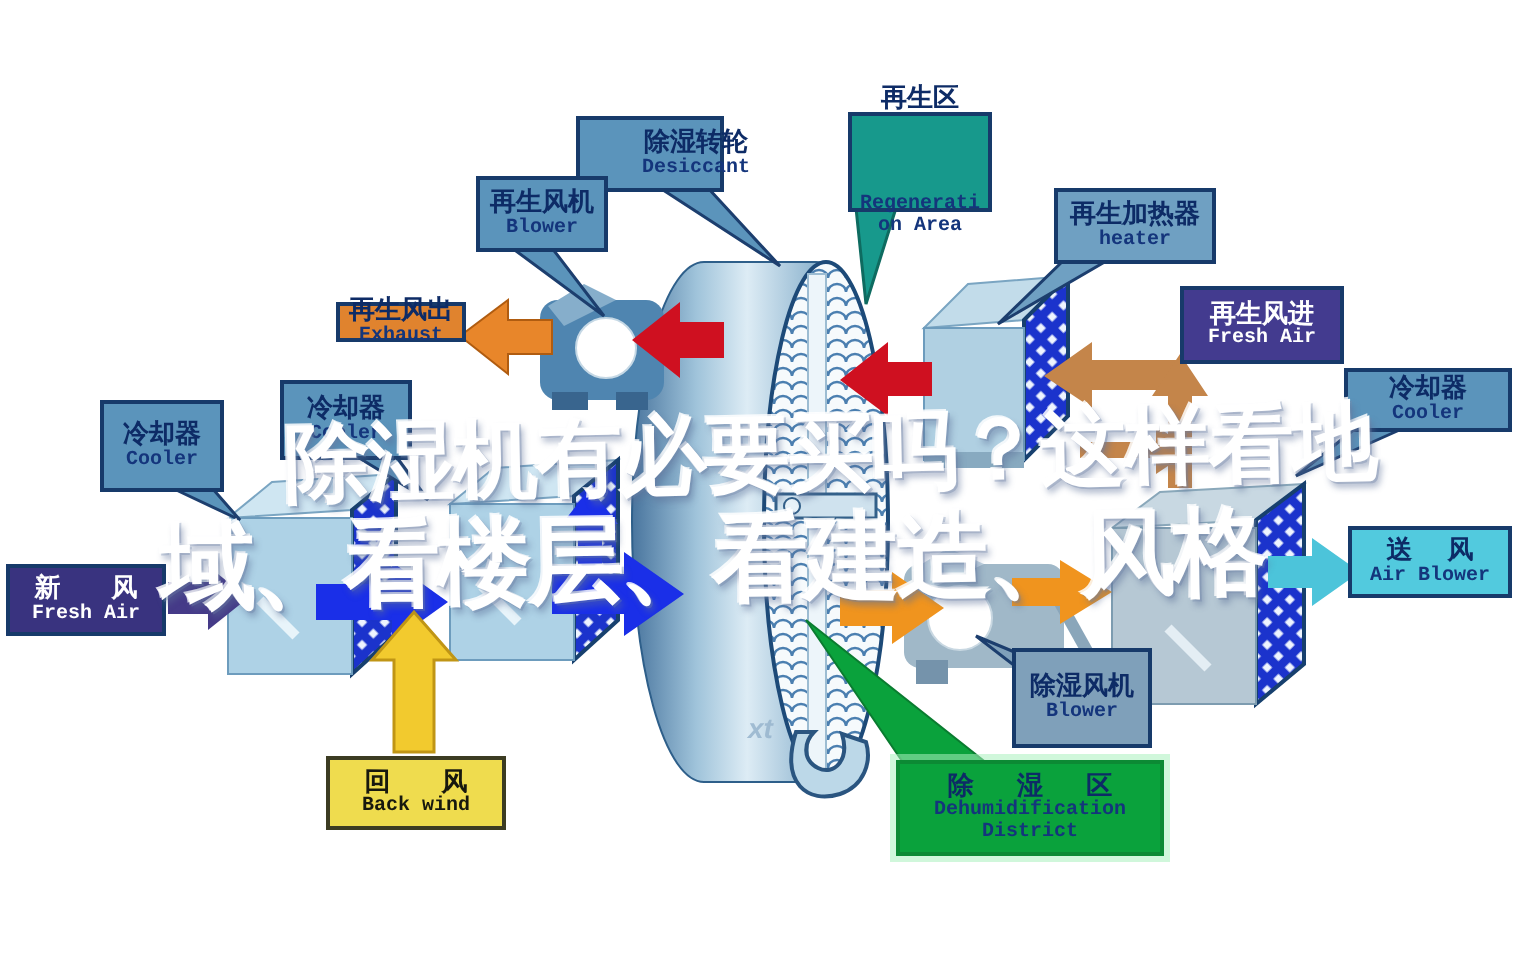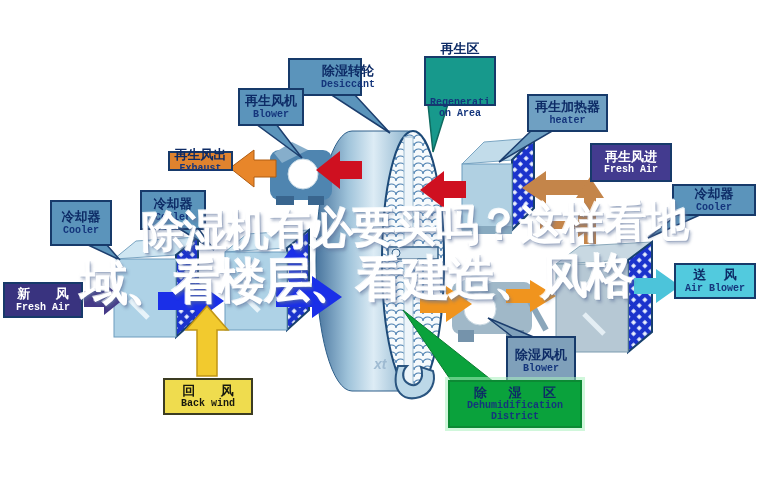--- a/index.html
+++ b/index.html
@@ -25,21 +25,21 @@
   .b-regen-area{left:424px;top:56px;width:72px;height:50px;background:#17998c;}
   .b-regen-blower{left:238px;top:88px;width:66px;height:38px;background:#5b94bb;}
   .b-heater{left:527px;top:94px;width:81px;height:38px;background:#6fa0c2;}
   .b-exhaust{left:168px;top:151px;width:65px;height:20px;background:#e0832e;}
   .b-regen-in{left:590px;top:143px;width:82px;height:39px;background:#433b8f;}
   .b-cooler-r{left:672px;top:184px;width:84px;height:32px;background:#5b94bb;flex-direction:column;}
   .b-cooler-l2{left:140px;top:190px;width:66px;height:40px;background:#5b94bb;}
   .b-cooler-l1{left:50px;top:200px;width:62px;height:46px;background:#5b94bb;}
   .b-fresh-air{left:3px;top:282px;width:80px;height:36px;background:#39337f;}
   .b-back-wind{left:163px;top:378px;width:90px;height:37px;background:#efdc4e;border-color:#3c3c22;}
-  .b-dehum-blower{left:506px;top:336px;width:70px;height:50px;background:#7fa0ba;}
+  .b-dehum-blower{left:506px;top:324px;width:70px;height:50px;background:#7fa0ba;}
   .b-district{left:448px;top:380px;width:134px;height:48px;background:#0aa23c;
               border-color:#0c8a34;box-shadow:0 0 0 3px rgba(170,240,190,.55);}
   .b-air-supply{left:674px;top:263px;width:82px;height:36px;background:#52cade;}
   .sp-w .zh{word-spacing:22px;}
   .sp-m .zh{word-spacing:14px;}
   .sp-d .zh{word-spacing:18px;}
   
   .headline{
     position:absolute;z-index:5;color:#ffffff;font-weight:900;white-space:nowrap;
     text-shadow:2px 3px 3px rgba(90,110,150,.45), -1px -1px 0 rgba(255,255,255,.85),

